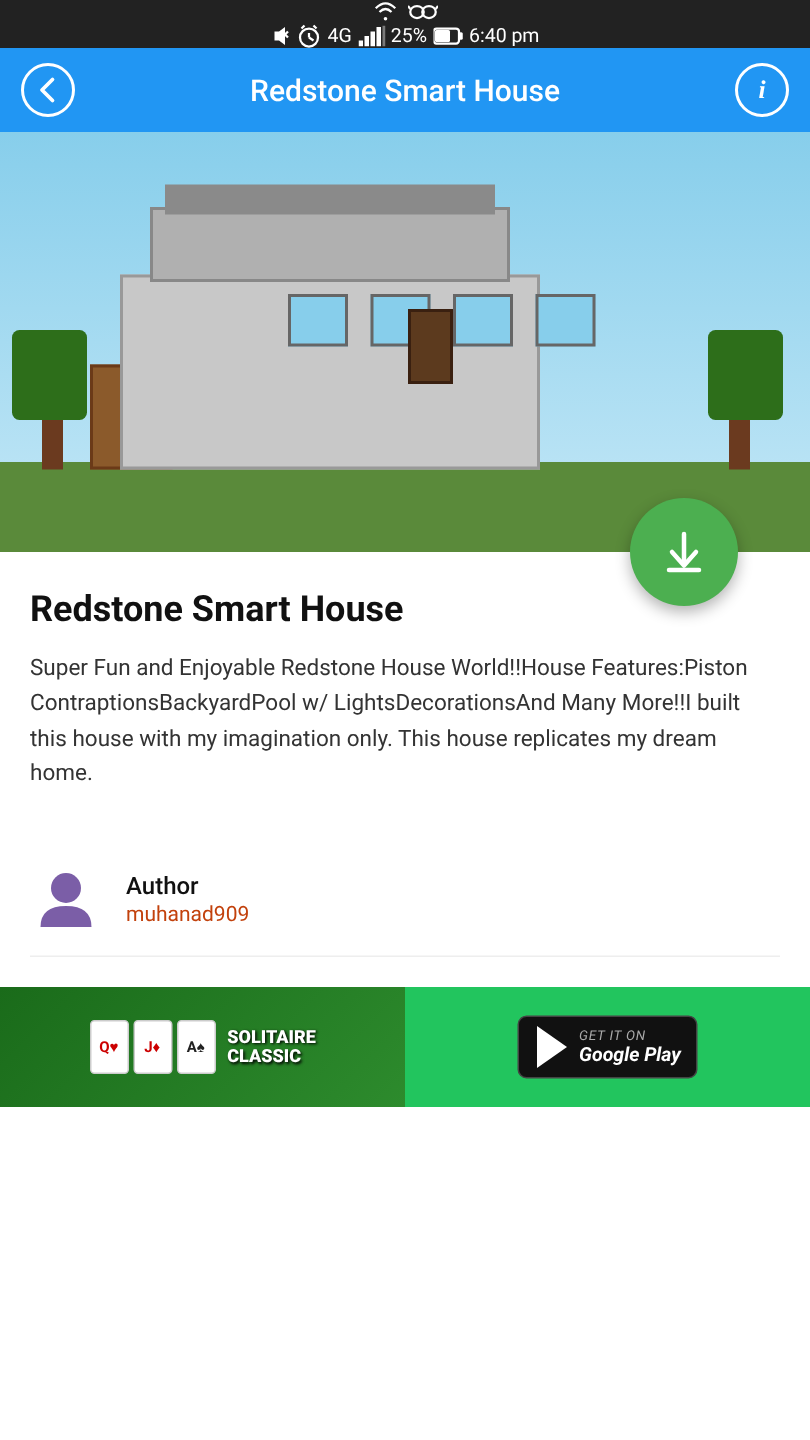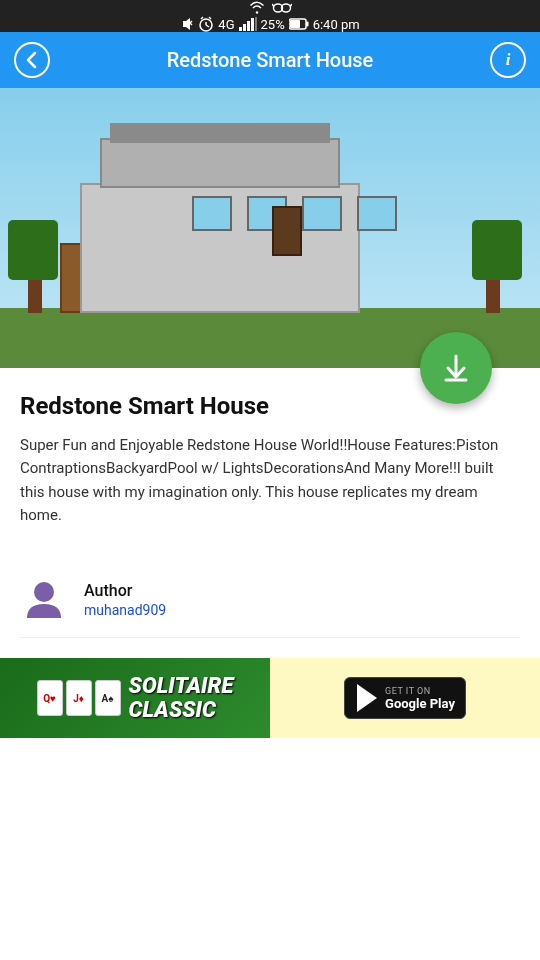--- a/index.html
+++ b/index.html
@@ -199,21 +199,21 @@
       justify-content: center;
     }
     .meta-text-wrap {}
     .meta-label {
       font-size: 16px;
       font-weight: 500;
       color: #111;
     }
     .meta-value {
       font-size: 14px;
-      color: #1d4ed8;
+      color: #c2410c;
       margin-top: 2px;
     }
 
     
     .person-svg circle { fill: #7b5ea7; }
     .person-svg path { fill: #7b5ea7; }
 
     
     .ad-banner {
       width: 100%;
@@ -247,33 +247,33 @@
       font-size: 10px;
       font-weight: bold;
     }
     .card.hearts { color: #cc0000; }
     .card.diamonds { color: #cc0000; }
     .ad-text-wrap {
       display: flex; flex-direction: column;
     }
     .ad-title {
       color: #fff;
-      font-size: 22px;
+      font-size: 12px;
       font-weight: 900;
       text-shadow: 1px 1px 2px #000;
       line-height: 1.1;
-      font-style: italic;
     }
     .ad-right {
       width: 50%;
       height: 100%;
-      background: #fef9c3;
+      background: #22c55e;
       display: flex; align-items: center; justify-content: center;
       gap: 8px;
       padding: 0 12px;
+      font-style: italic;
     }
     .gplay-btn {
       display: flex;
       align-items: center;
       background: #111;
       border-radius: 6px;
       padding: 6px 10px;
       gap: 6px;
       border: 1px solid #444;
     }

